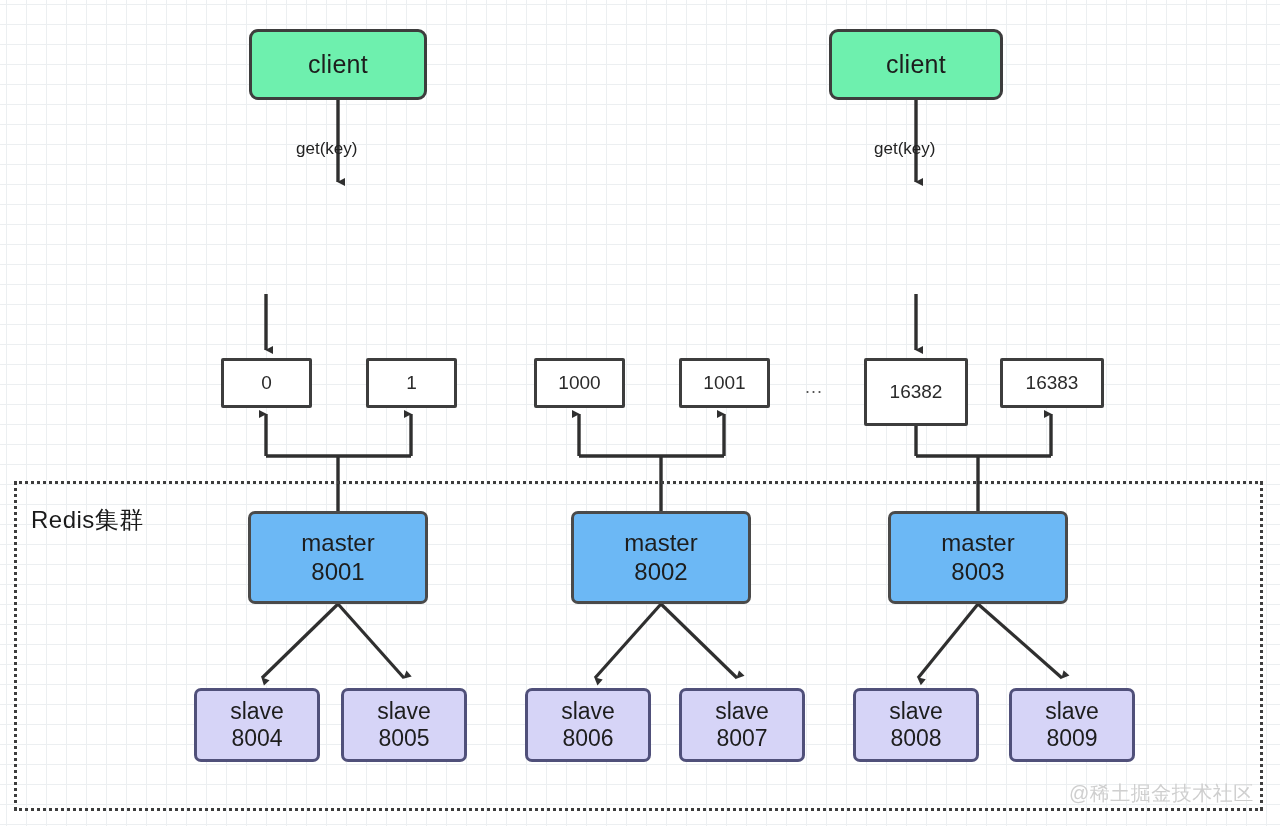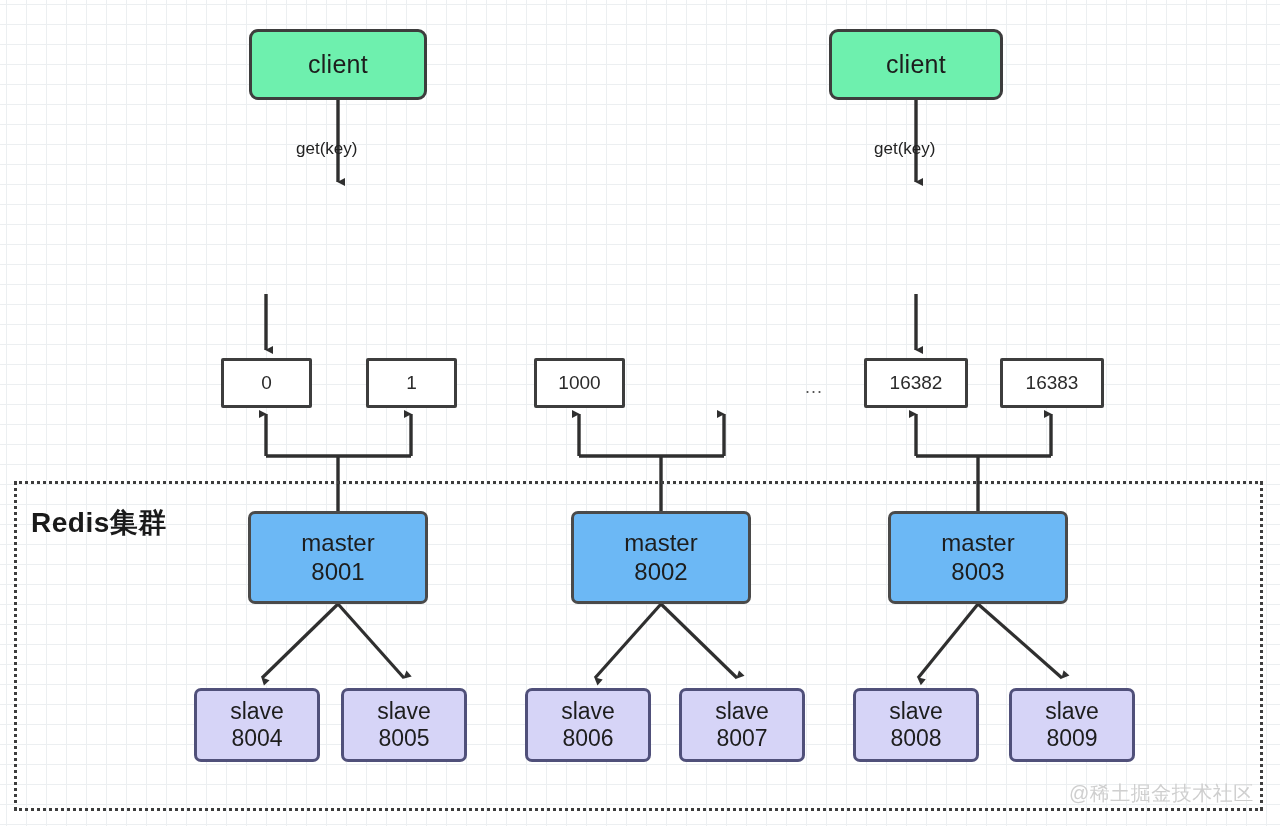--- a/index.html
+++ b/index.html
@@ -90,22 +90,22 @@
 
   .cluster-frame {
     position: absolute;
     box-sizing: border-box;
     border: 3px dotted #3d3d3d;
     background: transparent;
   }
 
   .cluster-title {
     position: absolute;
-    font-size: 28px;
-    font-weight: bold;
+    font-size: 24px;
+    font-weight: normal;
     color: #1a1a1a;
     letter-spacing: .5px;
   }
 
   .edge-label {
     position: absolute;
     font-size: 17px;
     color: #222222;
     white-space: nowrap;
   }
@@ -195,24 +195,27 @@
 
   <div class="node slot-box" style="left:221px; top:358px; width:91px; height:50px;">
     <span>0</span>
   </div>
   <div class="node slot-box" style="left:366px; top:358px; width:91px; height:50px;">
     <span>1</span>
   </div>
   <div class="node slot-box" style="left:534px; top:358px; width:91px; height:50px;">
     <span>1000</span>
   </div>
+  <div class="node slot-box" style="left:679px; top:358px; width:91px; height:50px;">
+    <span>1001</span>
+  </div>
 
   <div class="ellipsis-label" style="left:805px; top:377px;">...</div>
 
-  <div class="node slot-box" style="left:864px; top:358px; width:104px; height:50px;">
+  <div class="node slot-box" style="left:864px; top:358px; width:104px; height:68px;">
     <span>16382</span>
   </div>
   <div class="node slot-box" style="left:1000px; top:358px; width:104px; height:50px;">
     <span>16383</span>
   </div>
 
   <div class="cluster-frame" style="left:14px; top:481px; width:1249px; height:330px;"></div>
   <div class="cluster-title" style="left:31px; top:504px;">Redis集群</div>
 
   <div class="node master-box" style="left:248px; top:511px; width:180px; height:93px;">

